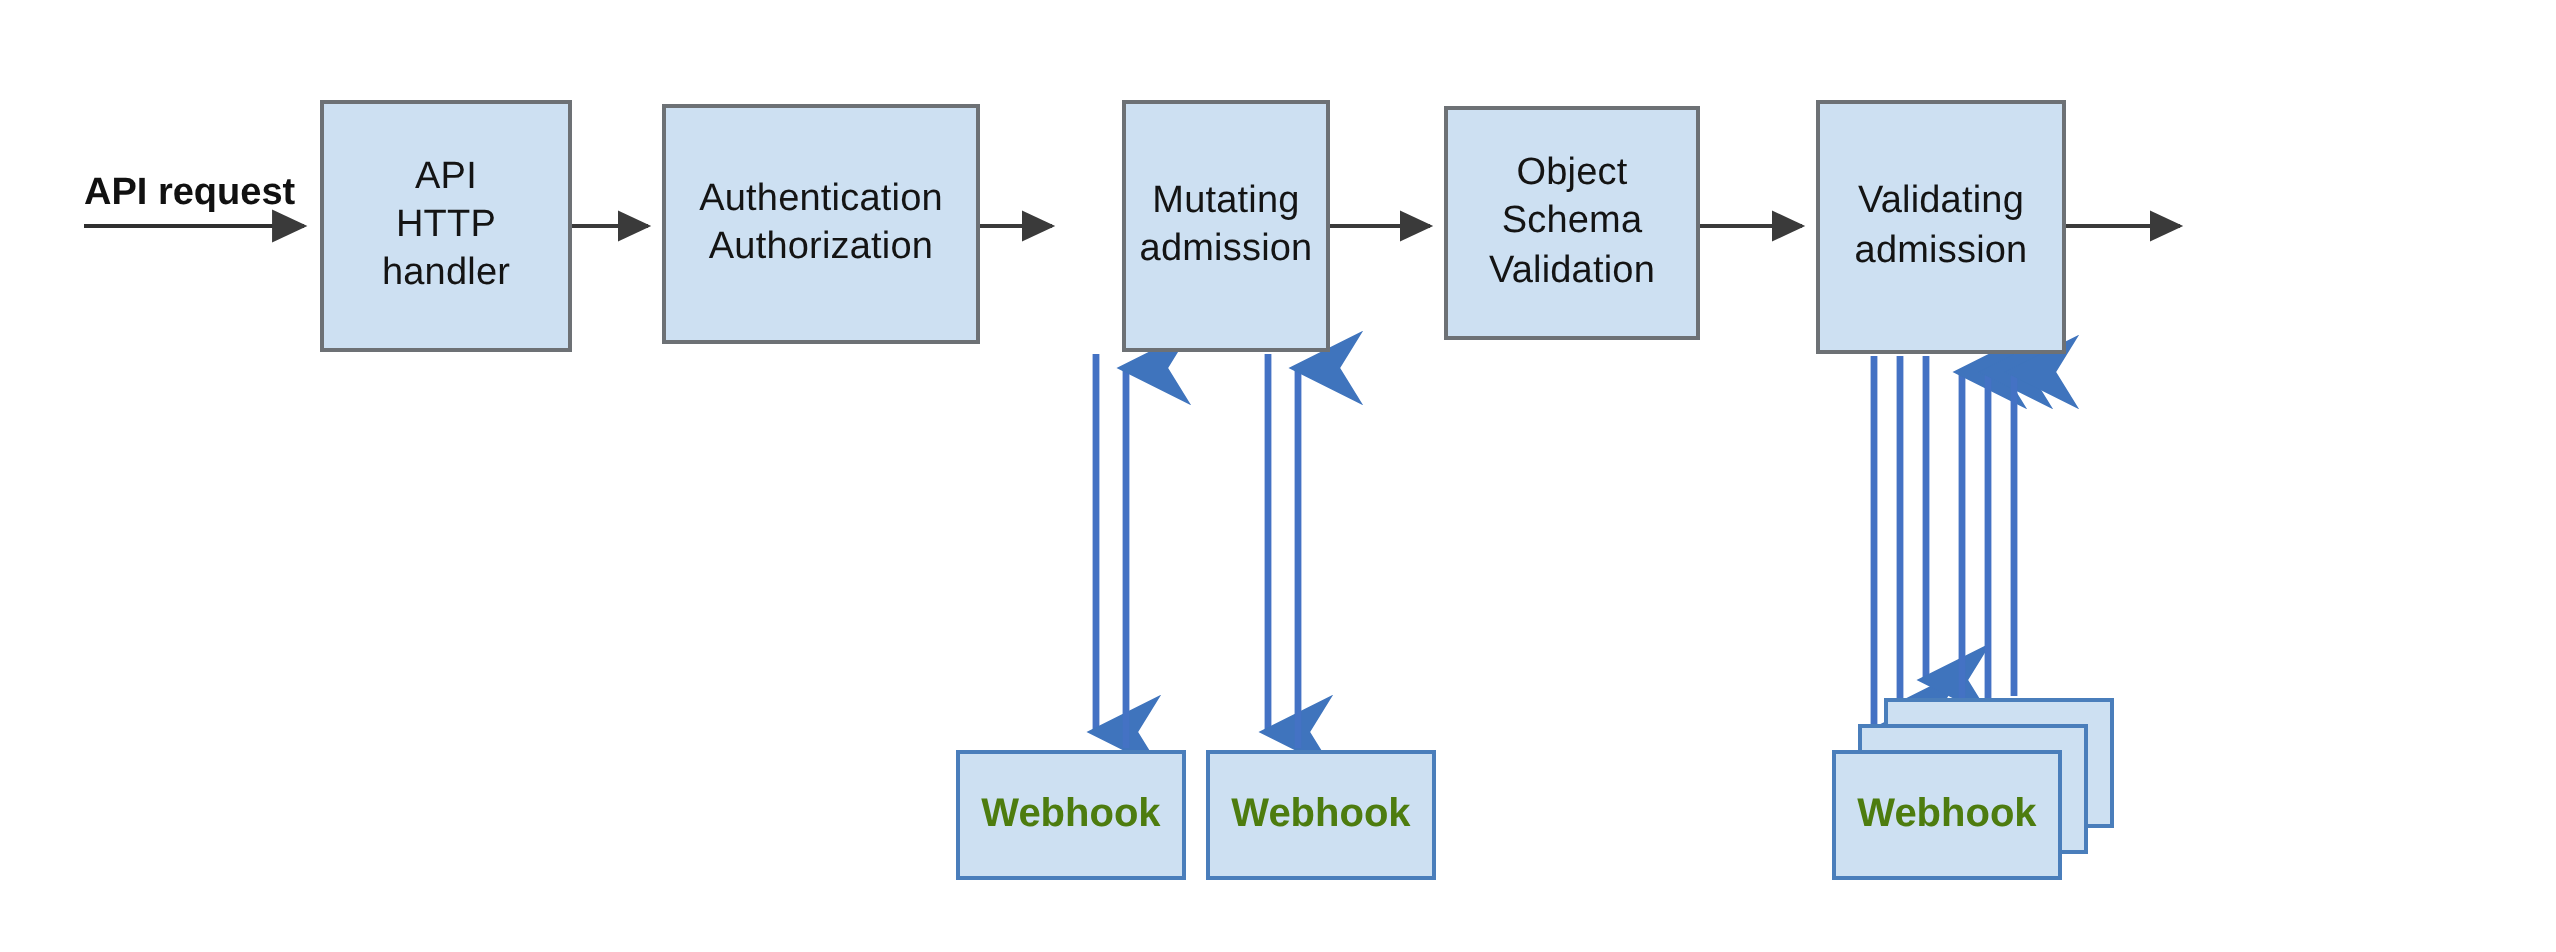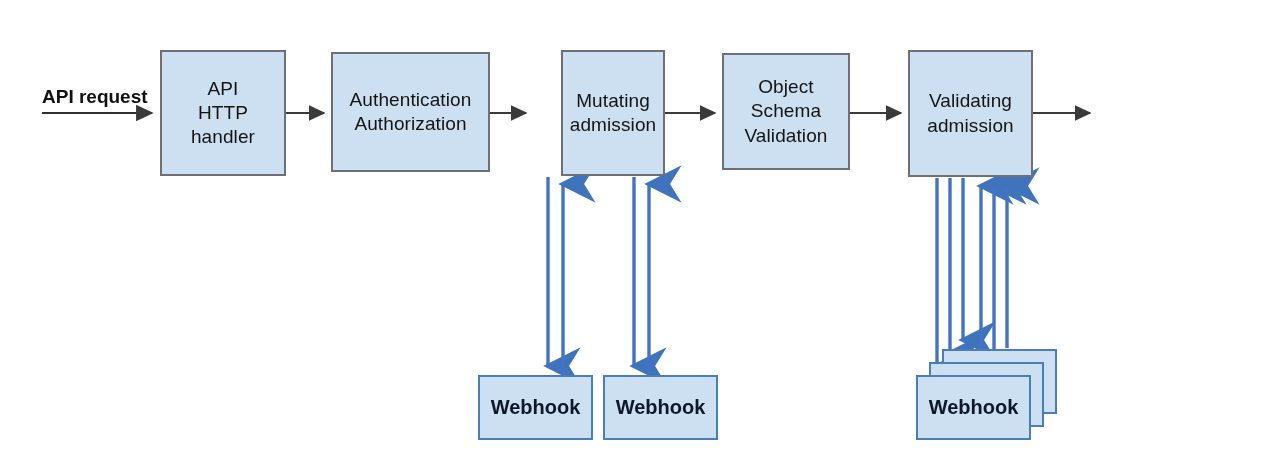--- a/index.html
+++ b/index.html
@@ -23,21 +23,21 @@
     letter-spacing:.1px;
   }
   .node .lines{padding:0 6px;white-space:pre-line;}
 
   .webhook{
     position:absolute;
     background:#cde0f2;
     border:2px solid #4a7ebb;
     box-sizing:border-box;
     display:flex;align-items:center;justify-content:center;
-    font-size:20px;font-weight:bold;color:#0f172a;
+    font-size:20px;font-weight:bold;color:#4d7c0f;
   }
   .webhook.ghost{background:#cde0f2;}
 
   .edge-label{
     position:absolute;
     font-size:19px;font-weight:bold;color:#111;
     white-space:nowrap;
   }
 </style>
 </head>

